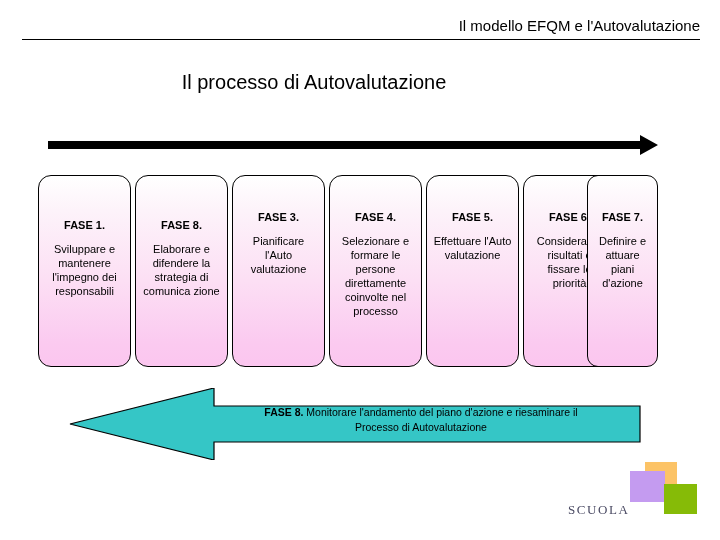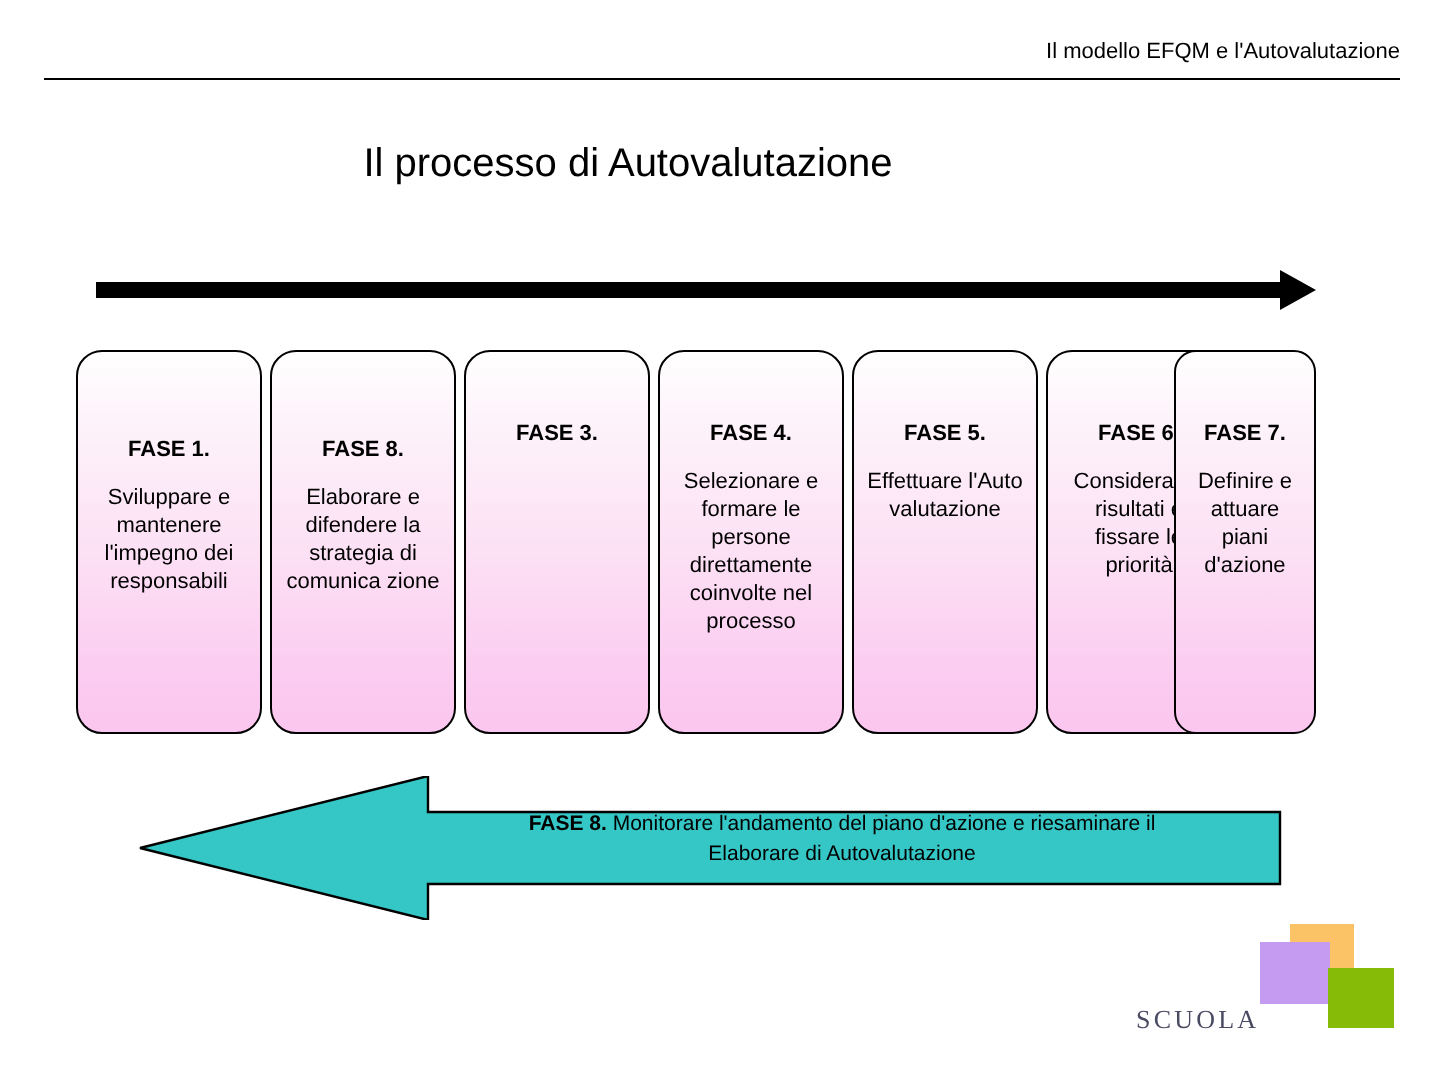--- a/index.html
+++ b/index.html
@@ -16,21 +16,21 @@
     color: #000000;
   }
 
   
   #header-title {
     position: absolute;
     left: 22px;
     top: 19px;
     width: 678px;
     text-align: right;
-    font-size: 11px;
+    font-size: 15px;
     line-height: 14px;
     color: #000000;
     white-space: nowrap;
   }
   #header-rule {
     position: absolute;
     left: 22px;
     top: 39px;
     width: 678px;
     height: 0;
@@ -184,20 +184,21 @@
   <div class="phase-box low" style="left:97px; width:93px;">
     <div class="phase-inner">
       <div class="phase-label">FASE 8.</div>
       <div class="phase-text">Elaborare e difendere la strategia di comunica zione</div>
     </div>
   </div>
 
   <div class="phase-box high" style="left:194px; width:93px;">
     <div class="phase-inner">
       <div class="phase-label">FASE 3.</div>
+      <div class="phase-text">Pianificare l'Auto valutazione</div>
     </div>
   </div>
 
   <div class="phase-box high" style="left:291px; width:93px;padding-left:44px;">
     <div class="phase-inner">
       <div class="phase-label">FASE 4.</div>
       <div class="phase-text">Selezionare e formare le persone direttamente coinvolte nel processo</div>
     </div>
   </div>
 
@@ -226,21 +227,21 @@
 
 <div id="teal-arrow-wrap">
   <svg id="teal-arrow-svg" width="576" height="72" viewBox="0 0 576 72">
     <path d="M4 36 L148 0 L148 18 L574 18 L574 54 L148 54 L148 72 Z" fill="#35c6c6" stroke="#000000" stroke-width="1.2" stroke-linejoin="miter"></path>
   </svg>
   <div id="teal-arrow-text">
     <div>
       <span class="bold">FASE 8.</span>
       <span>Monitorare l'andamento del piano d'azione e riesaminare il</span>
     </div>
-    <div>Elaborare di Autovalutazione</div>
+    <div>Processo di Autovalutazione</div>
   </div>
 </div>
 
 <div id="logo">
   <div class="logo-sq" id="logo-sq-orange"></div>
   <div class="logo-sq" id="logo-sq-purple"></div>
   <div class="logo-sq" id="logo-sq-green"></div>
   <div id="logo-word">SCUOLA</div>
 </div>
 

